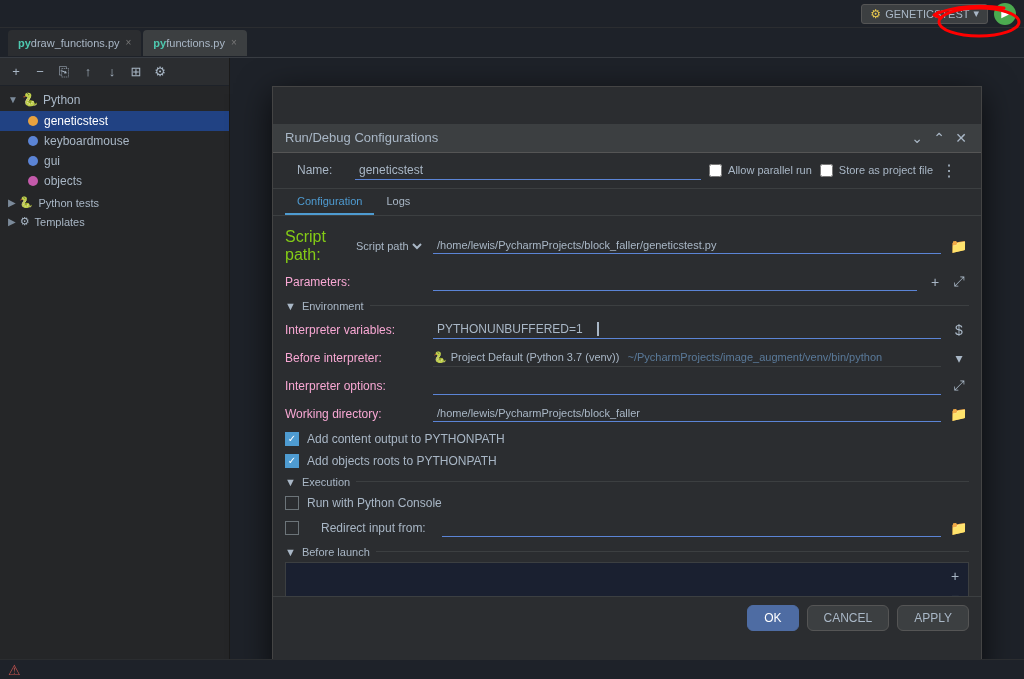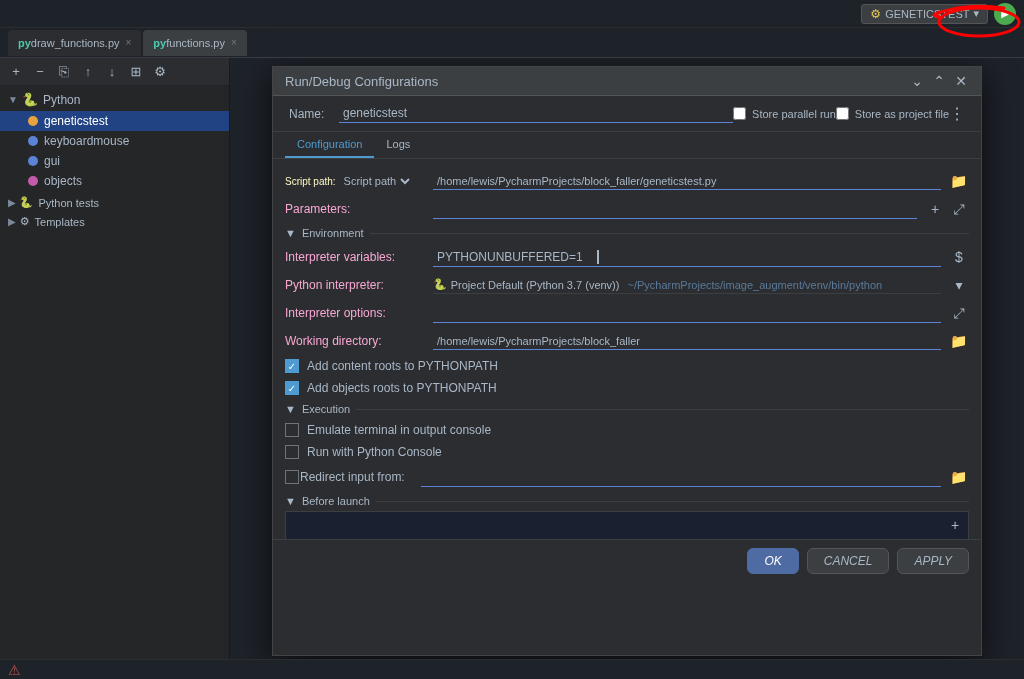--- a/index.html
+++ b/index.html
@@ -104,20 +104,22 @@
     .dialog {
       background: #2b2d30;
       border: 1px solid #444;
       width: 710px;
       height: 590px;
       pointer-events: all;
       display: flex;
       flex-direction: column;
       box-shadow: 0 8px 32px rgba(0,0,0,0.7);
       position: relative;
+      margin-top: 20px;
+      justify-content: center;
     }
     .dialog-title-bar {
       background: #3c3f41;
       padding: 6px 12px;
       display: flex;
       align-items: center;
       justify-content: space-between;
       border-bottom: 1px solid #555;
       flex-shrink: 0;
     }
@@ -148,24 +150,24 @@
       padding: 3px 8px;
       font-size: 11px;
       color: #a9b7c6;
       cursor: pointer;
     }
 
     
     .name-row {
       display: flex;
       align-items: center;
-      padding: 8px 16px;
+      padding: 8px 24px;
       border-bottom: 1px solid #3c3f41;
       flex-shrink: 0;
-      gap: 0;
+      gap: 8px;
     }
     .name-label {
       color: #a9b7c6;
       font-size: 12px;
       width: 50px;
       flex-shrink: 0;
     }
     .name-input {
       flex: 1;
       background: transparent;
@@ -341,21 +343,20 @@
       flex-shrink: 0;
     }
     .footer-btn {
       padding: 5px 16px;
       font-size: 12px;
       cursor: pointer;
       border: 1px solid #555;
       background: #3c3f41;
       color: #a9b7c6;
       border-radius: 6px;
-      font-style: italic;
     }
     .footer-btn.primary {
       background: #4e6ca3;
       border-color: #4e6ca3;
       color: #fff;
     }
 
     
     .nav-bar {
       background: #1e2229;
@@ -522,21 +523,21 @@
           <div class="title-btn">⌃</div>
           <div class="title-btn">✕</div>
         </div>
       </div>
 
       <div class="name-row">
         <span class="name-label">Name:</span>
         <input class="name-input" value="geneticstest" style="">
         <div class="checkbox-row">
           <input type="checkbox" style="">
-          <span>Store parallel run</span>
+          <span>Allow parallel run</span>
         </div>
         <div class="checkbox-row">
           <input type="checkbox" style="">
           <span>Store as project file</span>
         </div>
         <span class="more-btn">⋮</span>
       </div>
 
       <div class="dialog-tabs">
         <div class="dialog-tab active">
@@ -544,21 +545,21 @@
         </div>
         <div class="dialog-tab">
           <span>Logs</span>
         </div>
       </div>
 
       <div class="config-content" style="overflow-y: auto; max-height: 380px;">
 
         <div class="config-row">
           <div style="display:flex; align-items:center; width:140px; flex-shrink:0; gap:4px;">
-            <span style="font-size:10px; color:#fef9c3;">Script path:</span>
+            <span style="font-size:16px; color:#84cc16;">Script path:</span>
             <select style="background:#2b2d30; border:none; color:#a9b7c6; font-size:11px; cursor:pointer; outline:none;">
               <option>Script path</option>
             </select>
           </div>
           <input class="config-input" value="/home/lewis/PycharmProjects/block_faller/geneticstest.py" style="font-size: 11px;">
           <div class="config-action-btn">📁</div>
         </div>
 
         <div class="config-row">
           <span class="config-label">Parameters:</span>
@@ -578,21 +579,21 @@
         <div class="config-row">
           <span class="config-label">Interpreter variables:</span>
           <div class="env-var-row" style="flex:1; border-bottom:1px solid #5b84d6; padding:2px 4px;">
             <span style="font-size:12px; color:#a9b7c6;">PYTHONUNBUFFERED=1</span>
             <span class="env-cursor"></span>
           </div>
           <div class="config-action-btn">$</div>
         </div>
 
         <div class="config-row">
-          <span class="config-label">Python interpreter:</span>
+          <span class="config-label">Before interpreter:</span>
           <div class="interpreter-row">
             <span class="interpreter-icon">🐍</span>
             <span class="interpreter-text">Project Default (Python 3.7 (venv))</span>
             <span class="interpreter-path" style="margin-left:4px;">~/PycharmProjects/image_augment/venv/bin/python</span>
           </div>
           <div class="config-action-btn">▾</div>
         </div>
 
         <div class="config-row">
           <span class="config-label">Interpreter options:</span>
@@ -601,45 +602,41 @@
         </div>
 
         <div class="config-row">
           <span class="config-label">Working directory:</span>
           <input class="config-input" value="/home/lewis/PycharmProjects/block_faller" style="font-size: 11px;">
           <div class="config-action-btn">📁</div>
         </div>
 
         <div class="checkbox-config">
           <div class="checkbox-checked">✓</div>
-          <span>Add content roots to PYTHONPATH</span>
+          <span>Add content output to PYTHONPATH</span>
         </div>
         <div class="checkbox-config">
           <div class="checkbox-checked">✓</div>
           <span>Add objects roots to PYTHONPATH</span>
         </div>
 
         <div class="section-divider">
           <span>▼</span>
           <span>Execution</span>
           <hr>
         </div>
 
-        <div class="checkbox-config">
-          <div class="checkbox-unchecked"></div>
-          <span>Emulate terminal in output console</span>
-        </div>
 
         <div class="checkbox-config">
           <div class="checkbox-unchecked"></div>
           <span>Run with Python Console</span>
         </div>
 
         <div class="config-row">
-          <div style="display:flex; align-items:center; gap:1px;">
+          <div style="display:flex; align-items:center; gap:22px;">
             <div class="checkbox-unchecked"></div>
             <span style="font-size:12px; color:#a9b7c6;">Redirect input from:</span>
           </div>
           <input class="config-input" value="" style="flex: 1 1 0%; margin-left: 8px;">
           <div class="config-action-btn">📁</div>
         </div>
 
         <div class="before-launch-section">
           <div class="section-divider">
             <span>▼</span>

